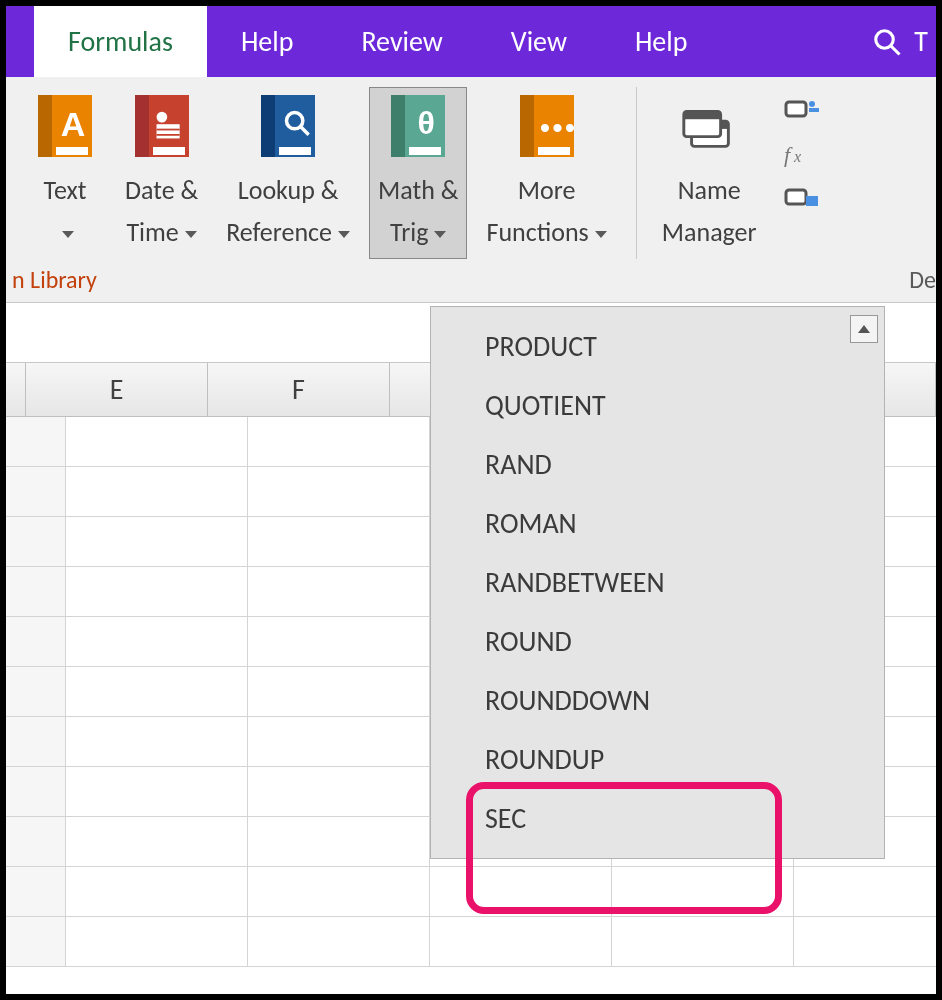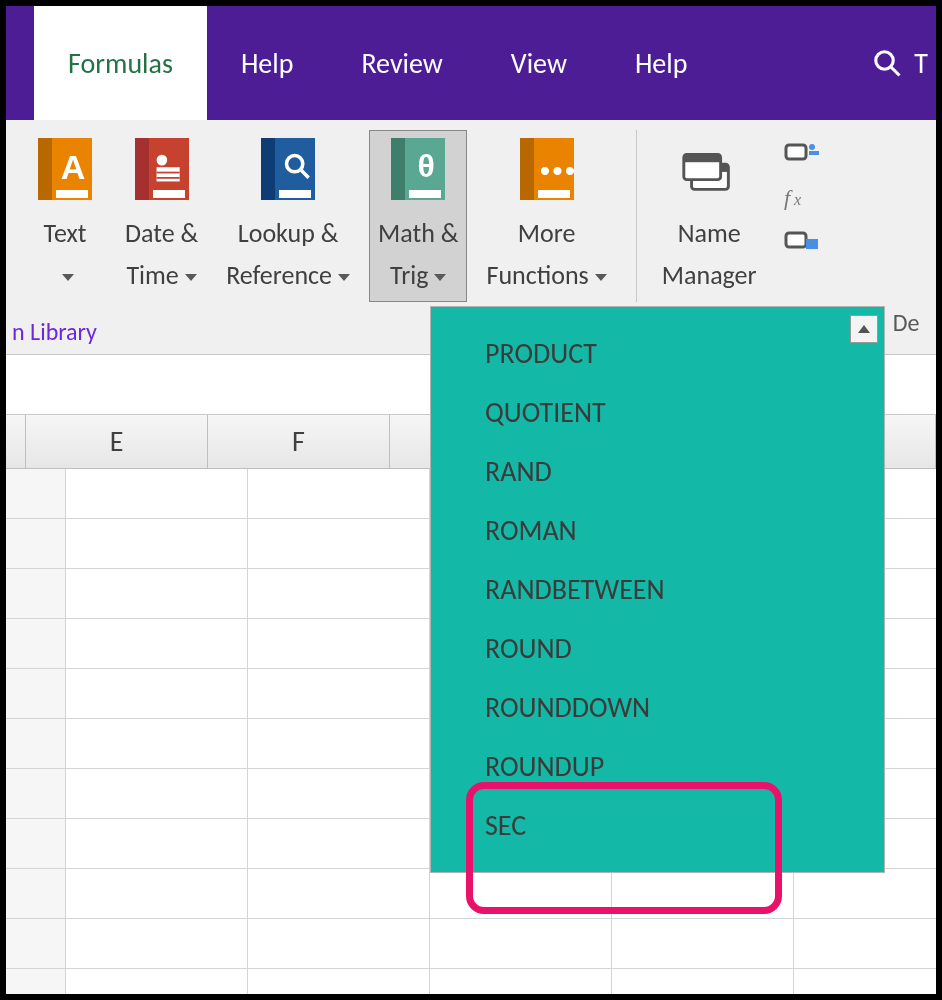--- a/index.html
+++ b/index.html
@@ -11,22 +11,22 @@
     height: 1000px;
     overflow: hidden;
     position: relative;
     border: 6px solid #000;
   }
 
   
   .tabs-row {
     display: flex;
     align-items: stretch;
-    height: 114px;
-    background: #4c1d95;
+    height: 71px;
+    background: #6d28d9;
     padding: 0 0 0 28px;
   }
   .tab {
     display: flex;
     align-items: center;
     padding: 0 34px;
     font-size: 28px;
     color: #fff;
     cursor: pointer;
     position: relative;
@@ -101,29 +101,28 @@
     vertical-align: middle;
   }
   .vsep {
     width: 1px;
     align-self: stretch;
     background: #c8c8c8;
     margin: 0 6px 0 10px;
   }
   .group-label {
     font-size: 24px;
-    color: #6d28d9;
+    color: #c2410c;
     padding: 6px 0 8px 6px;
-    margin-top: 9px;
   }
   .de-label {
     font-size: 24px;
     color: #595959;
     padding: 6px 0 8px 0;
-    text-align: center;
+    text-align: right;
   }
 
   
   .book {
     width: 54px; height: 62px; position: relative;
   }
   .book .spine {
     position: absolute; left: 0; top: 0; width: 18px; height: 100%;
   }
   .book .cover {
@@ -202,24 +201,24 @@
     border-right: 1px solid #d4d4d4;
     border-bottom: 1px solid #d4d4d4;
   }
 
   
   .menu {
     position: absolute;
     left: 424px;
     top: 300px;
     width: 455px;
-    background: #14b8a6;
+    background: #e5e5e5;
     border: 1px solid #b3b3b3;
     z-index: 30;
-    padding: 17px 2px;
+    padding: 10px 2px;
   }
   .menu .item {
     font-size: 28px;
     color: #3b3b3b;
     padding: 12px 40px 12px 52px;
     cursor: pointer;
     position: relative;
   }
   .menu .scroll-up {
     position: absolute;

